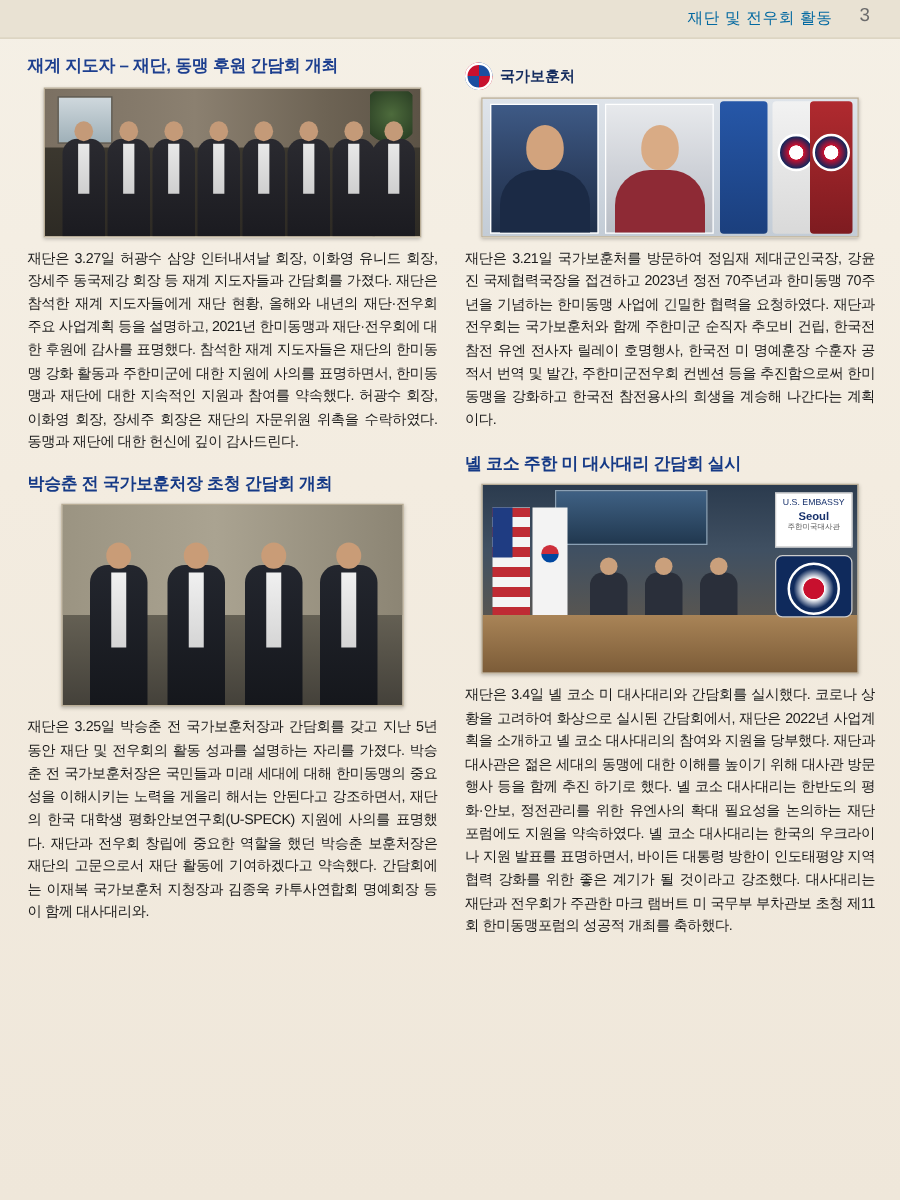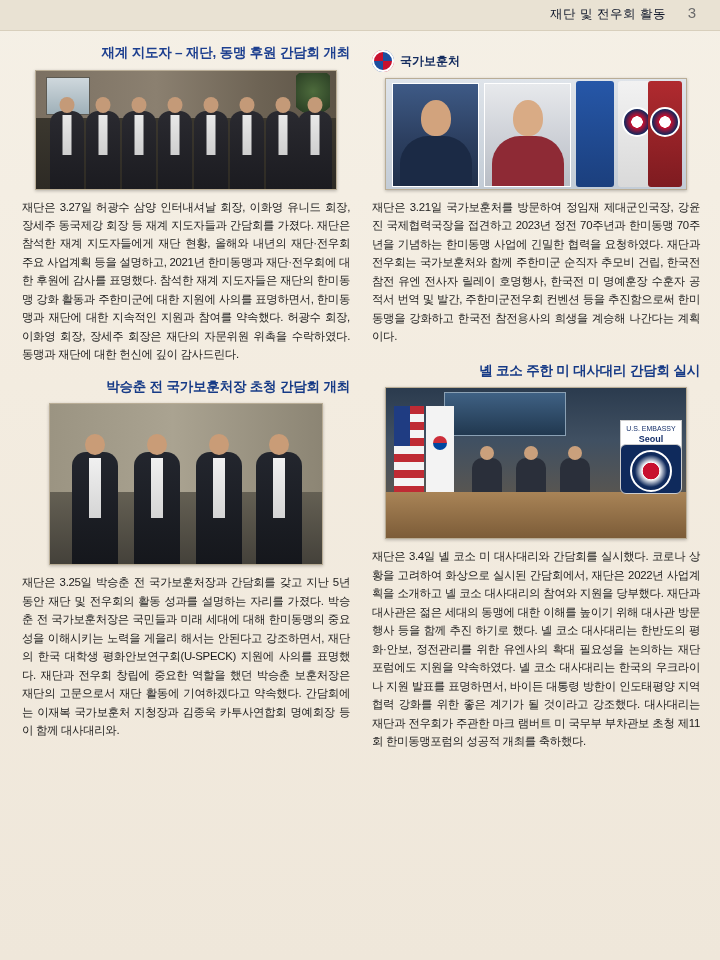--- a/index.html
+++ b/index.html
@@ -26,21 +26,21 @@
     top: 0; left: 0; right: 0;
     height: 30px;
     background: #e9e2d3;
     border-bottom: 1px solid #d8cfbc;
   }
   .header-title {
     position: absolute;
     right: 54px;
     top: 6px;
     font-size: 12.5px;
-    color: #0f172a;
+    color: #0369a1;
     letter-spacing: .5px;
   }
   .header-page {
     position: absolute;
     right: 24px;
     top: 4px;
     font-size: 15px;
     color: #6b6b6b;
   }
   
@@ -51,21 +51,21 @@
     width: 328px;
   }
   .col-right {
     position: absolute;
     left: 372px;
     top: 44px;
     width: 328px;
   }
   .article { margin-bottom: 10px; }
   .art-title {
-    text-align: right;
+    text-align: left;
     font-size: 13.5px;
     font-weight: bold;
     color: #1d3f8f;
     letter-spacing: -0.2px;
     margin-bottom: 8px;
     line-height: 1.3;
   }
   .art-title.alt { color: #163a86; }
   .body-text {
     font-size: 11.4px;
@@ -203,21 +203,21 @@
   .p3 .seated::before {
     content:""; position:absolute; left:50%; top:-12px; transform:translateX(-50%);
     width:14px; height:14px; border-radius:50%; background:#caa07c;
   }
   .p3 .sidecard {
     position: absolute; right: 4px; width: 62px; height: 44px;
     background: #fff; border: 1px solid #ccc; font-size: 7px;
     color: #16306b; text-align: center; line-height: 1.25;
     padding-top: 4px; box-sizing: border-box;
   }
-  .p3 .sc1 { top: 6px; margin-top: 26px; }
+  .p3 .sc1 { top: 6px; }
   .p3 .sc2 {
     top: 56px; height: 50px; background: #0f2a5c; border-radius: 6px;
     display:flex; align-items:center; justify-content:center;
   }
   .p3 .sc2 .ring {
     width: 38px; height: 38px; border-radius: 50%;
     background: radial-gradient(circle,#c8102e 30%,#fff 32%,#0f2a5c 60%);
     border: 2px solid #fff;
   }
   

